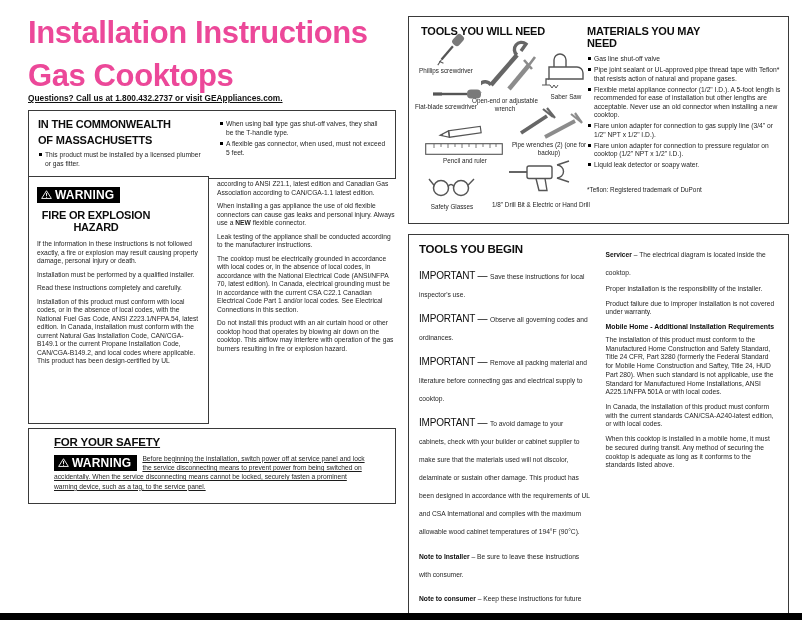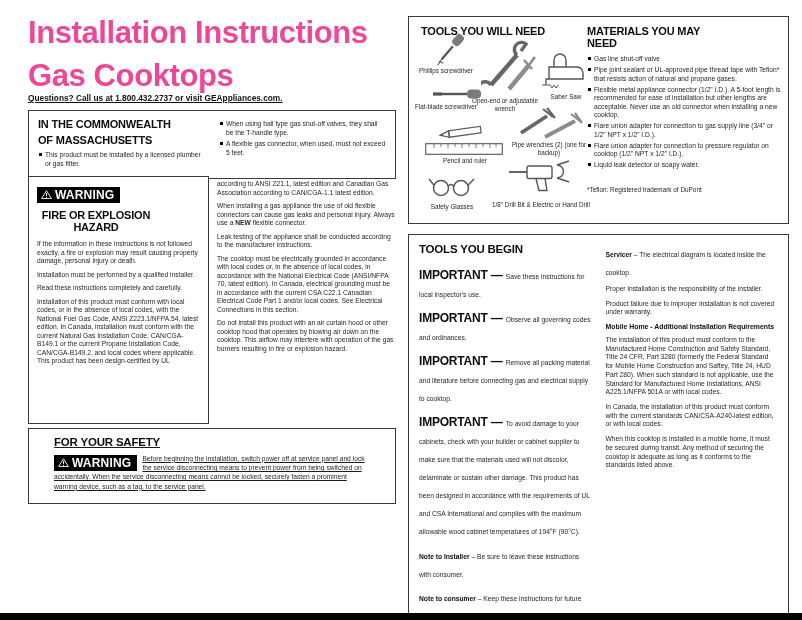--- a/index.html
+++ b/index.html
@@ -40,21 +40,21 @@
   .tool-label { position:absolute; font-size:6.3px; line-height:1.25; color:#1f1f1f; text-align:center; }
   .materials { position:absolute; left:178px; top:8px; width:196px; }
   .materials .h1 { width:132px; text-align:left; margin-bottom:6px; }
   .materials .blist li { margin-bottom:2.5px; }
   .footnote { font-size:6.4px; color:#1f1f1f; margin-top:16px; }
 
   .begin-box { position:absolute; left:408px; top:234px; width:381px; min-height:332px; padding:8px 10px; display:flex; gap:14px; }
   .begin-box .col { width:50%; }
   .begin-box .h1 { font-size:11.5px; margin-bottom:9px; }
   .imp { margin-bottom:7px; }
-  .imp .lead { font-size:12px; font-weight:bold; letter-spacing:-0.2px; color:#0d0d0d; }
+  .imp .lead { font-size:10px; font-weight:normal; letter-spacing:-0.2px; color:#0d0d0d; }
   .imp .rest, .note .rest, .para { font-size:6.7px; line-height:1.3; color:#1f1f1f; }
   .note { margin-bottom:6px; }
   .note .lead { font-size:6.7px; font-weight:bold; color:#0d0d0d; }
   .para { display:block; margin-bottom:6px; }
   .sub-h { font-size:6.9px; font-weight:bold; color:#0d0d0d; margin-bottom:4px; line-height:1.3; }
   .bottom-bar { position:absolute; left:0; top:613px; width:802px; height:7px; background:#000; }
   svg { display:block; }
 </style>
 </head>
 <body>

